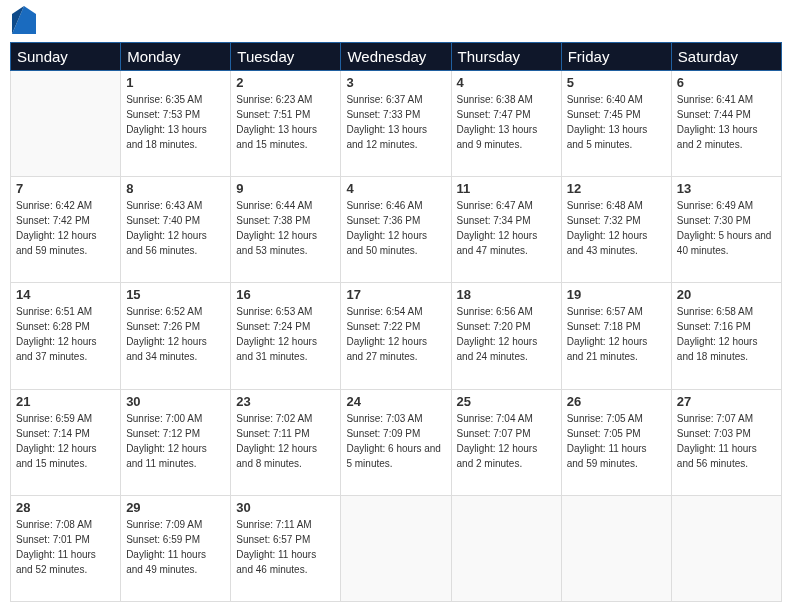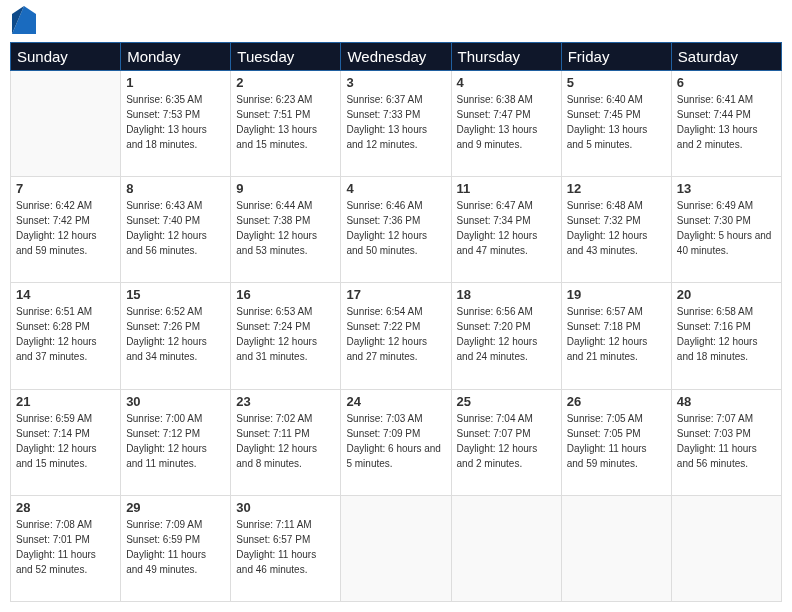--- a/index.html
+++ b/index.html
@@ -349,21 +349,21 @@
           </td>
           <td>
             <span class="day-num">26</span>
             <div class="day-info">
               <span>Sunrise: 7:05 AM</span>
               <span>Sunset: 7:05 PM</span>
               <span>Daylight: 11 hours and 59 minutes.</span>
             </div>
           </td>
           <td>
-            <span class="day-num">48</span>
+            <span class="day-num">27</span>
             <div class="day-info">
               <span>Sunrise: 7:07 AM</span>
               <span>Sunset: 7:03 PM</span>
               <span>Daylight: 11 hours and 56 minutes.</span>
             </div>
           </td>
         </tr>
         <tr class="week-row">
           <td>
             <span class="day-num">28</span>

